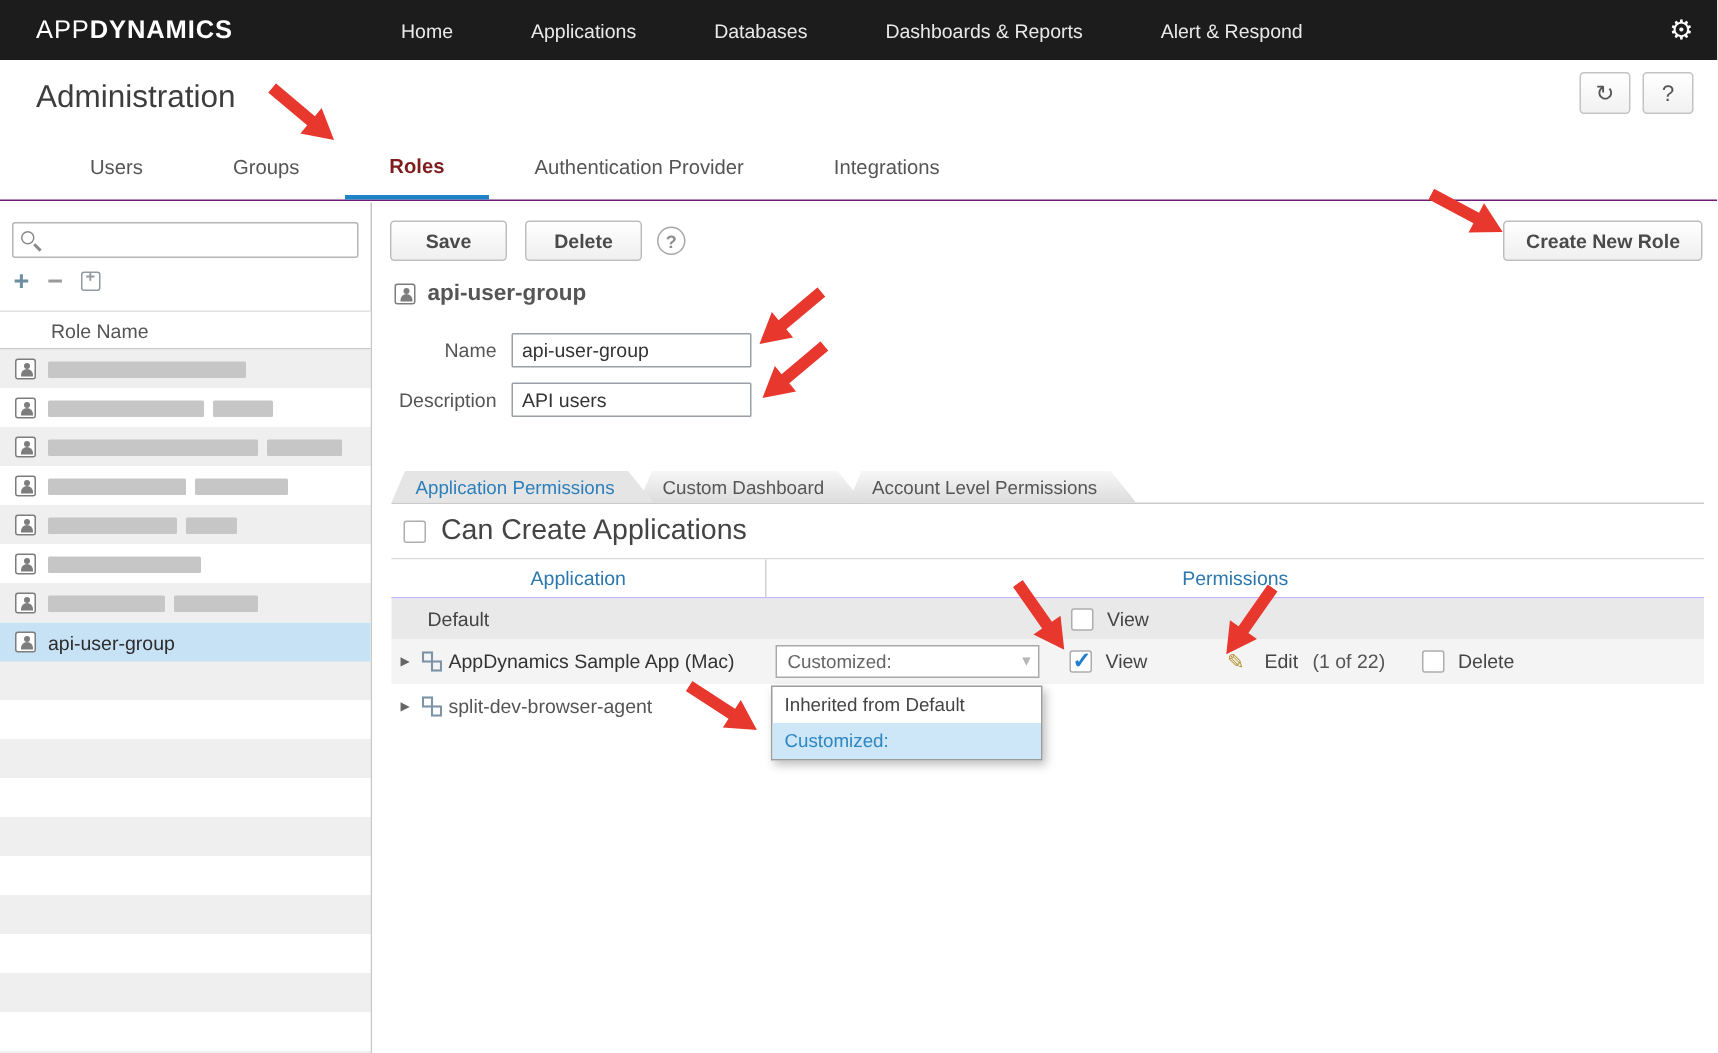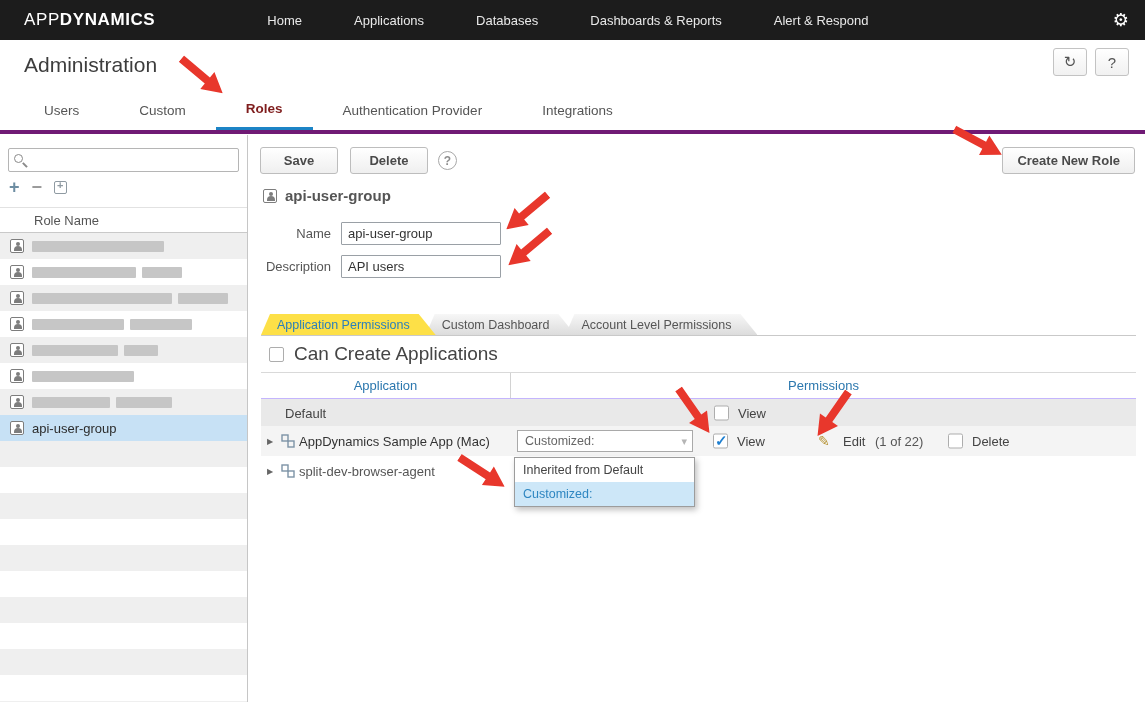--- a/index.html
+++ b/index.html
@@ -17,21 +17,21 @@
   .gear-btn { position:absolute; right:16px; top:0; height:40px; display:flex; align-items:center; color:#fff; font-size:18px; cursor:pointer; }
 
   
   .page-title { position:absolute; left:24px; top:53px; font-size:21px; color:#3d3d3d; }
   .hdr-btn { position:absolute; top:48px; width:34px; height:28px; border:1px solid #c3c3c3; border-radius:3px;
              background:linear-gradient(#ffffff,#f1f1f1); color:#555; font-size:15px; display:flex; align-items:center; justify-content:center; cursor:pointer; }
   .hdr-btn.refresh { right:58px; }
   .hdr-btn.help { right:16px; }
 
   
-  .tabbar { position:absolute; top:90px; left:0; width:100%; height:44px; border-bottom:4px solid #701a75; display:flex; align-items:stretch; padding-left:14px; }
+  .tabbar { position:absolute; top:90px; left:0; width:100%; height:44px; border-bottom:1px solid #701a75; display:flex; align-items:stretch; padding-left:30px; }
   .tab { padding:0 30px; display:flex; align-items:center; font-size:13.5px; color:#555; cursor:pointer; }
   .tab.active { color:#7f1d1d; font-weight:700; border-bottom:3px solid #1c84c6; }
 
   
   .sidebar { position:absolute; top:135px; left:0; width:248px; bottom:0; border-right:1px solid #c6c6c6; background:#fff; }
   .search-box { position:absolute; top:13px; left:8px; width:231px; height:24px; border:1px solid #b5b5b5; border-radius:2px; background:#fff; }
   .search-box input { position:absolute; left:22px; top:1px; width:200px; height:20px; border:none; outline:none; font-size:12px; color:#333; background:transparent; }
   .mag-icon { position:absolute; left:5px; top:5px; width:9px; height:9px; border:1.6px solid #8a8a8a; border-radius:50%; }
   .mag-icon::after { content:""; position:absolute; width:6px; height:1.8px; background:#8a8a8a; transform:rotate(45deg); left:7px; top:9px; }
   .tools { position:absolute; top:44px; left:9px; display:flex; align-items:center; gap:12px; }
@@ -65,21 +65,21 @@
   .form-row.name { top:87px; }
   .form-row.desc { top:120px; }
   .form-label { width:72px; text-align:right; margin-right:10px; font-size:13px; color:#555; }
   .text-input { width:160px; height:23px; border:1px solid #9aa0a6; border-radius:1px; font-size:13px; color:#333; padding:0 6px; font-family:"Liberation Sans",sans-serif; }
 
   
   .ptabs { position:absolute; left:12px; top:179px; display:flex; }
   .ptab { position:relative; height:21px; line-height:22px; font-size:12.5px; color:#555; padding:0 26px 0 16px;
           background:linear-gradient(#f7f7f7,#dcdcdc); clip-path:polygon(0 100%, 9px 0, calc(100% - 17px) 0, 100% 100%);
           margin-right:-10px; cursor:pointer; white-space:nowrap; }
-  .ptab.active { background:#fde047; color:#2b7fbb; z-index:3; }
+  .ptab.active { background:#e5e5e5; color:#2b7fbb; z-index:3; }
 
   
   .panel { position:absolute; left:12px; right:9px; top:200px; bottom:0; border-top:1px solid #c9c9c9; }
   .can-create { height:37px; border-bottom:1px solid #d9d9d9; display:flex; align-items:center; padding-left:8px; gap:10px; font-size:19px; color:#444; }
   .cb { position:relative; width:15px; height:15px; border:1px solid #adadad; border-radius:2px; background:#fff; flex:0 0 auto; cursor:pointer; }
   .cb .mark { position:absolute; left:1px; top:-3px; color:#1e7fd0; font-size:15px; font-weight:700; }
   .tbl-header { height:26px; border-bottom:1px solid #c4b5fd; display:flex; font-size:13px; color:#2b77ae; background:#fff; }
   .col-app { width:250px; border-right:1px solid #d2d2d2; display:flex; align-items:center; justify-content:center; }
   .col-perm { flex:1; display:flex; align-items:center; justify-content:center; }
   .prow { position:relative; font-size:13px; color:#444; }
@@ -121,21 +121,21 @@
   <div class="page-title">Administration</div>
   <div class="hdr-btn refresh">
       <span>↻</span>
     </div>
   <div class="hdr-btn help">
       <span>?</span>
     </div>
 
   <div class="tabbar">
     <div class="tab">Users</div>
-    <div class="tab">Custom</div>
+    <div class="tab">Groups</div>
     <div class="tab active">Roles</div>
     <div class="tab">Authentication Provider</div>
     <div class="tab">Integrations</div>
   </div>
 
   <div class="sidebar">
     <div class="search-box">
       <span class="mag-icon"></span>
       <input value="" style="">
     </div>

